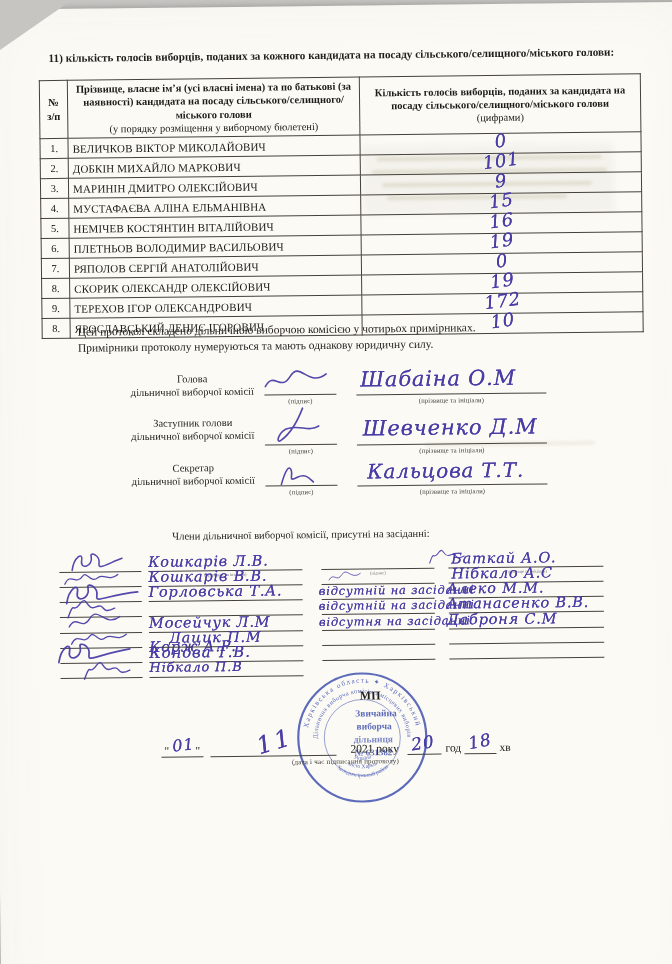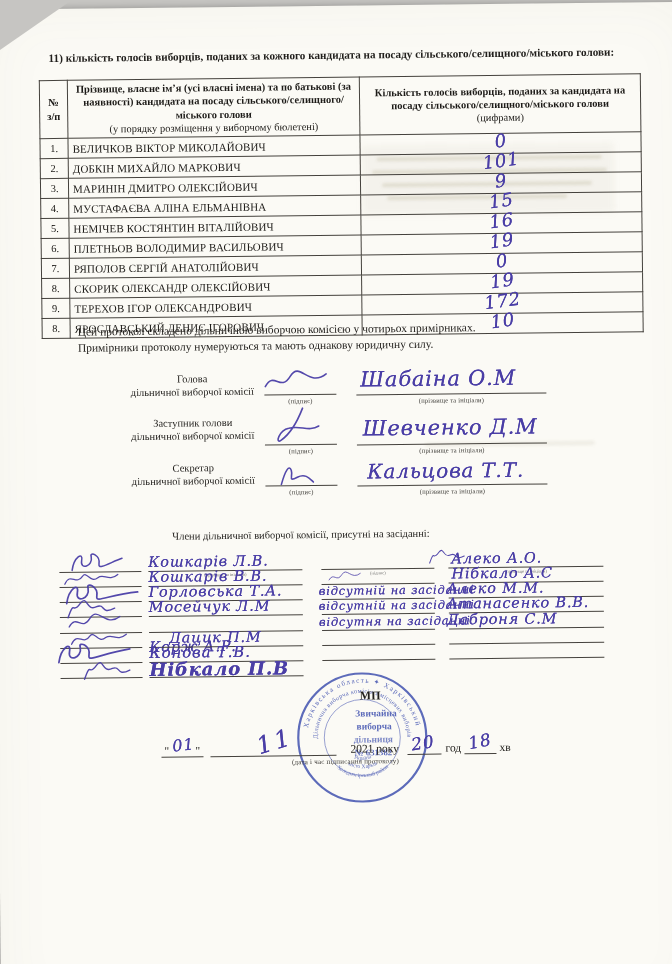--- a/index.html
+++ b/index.html
@@ -195,21 +195,21 @@
   <div class="tinycap" style="left:152px;top:565px;width:154px;">(прізвище та ініціали)</div>
   <div class="tinycap" style="left:325px;top:565px;width:113px;">(підпис)</div>
   <div class="tinycap" style="left:452px;top:565px;width:155px;">(прізвище та ініціали)</div>
   <svg class="sig-svg" style="left:70px;top:540px;" width="75" height="26" viewBox="0 0 78 26">
       <path d="M6,22 C8,8 18,2 16,12 C14,22 28,18 26,8 C24,2 36,6 34,16 C33,22 46,14 58,10"></path>
     </svg>
   <span class="hw abs" style="left:152px;top:547px;font-size:14.5px;">Кошкарів Л.В.</span>
   <svg class="sig-svg" style="left:428px;top:538px;" width="52" height="26" viewBox="0 0 78 26">
       <path d="M8,24 C16,2 12,22 22,8 C30,-2 28,18 40,12 C50,8 44,22 60,14"></path>
     </svg>
-  <span class="hw abs" style="left:455px;top:547px;font-size:14.5px;">Алеко А.О.</span>
+  <span class="hw abs" style="left:455px;top:547px;font-size:14.5px;">Баткай А.О.</span>
 
   <div class="uline" style="left:63px;top:578px;width:82px;"></div>
   <div class="uline" style="left:152px;top:578px;width:154px;"></div>
   <div class="uline" style="left:325px;top:578px;width:113px;"></div>
   <div class="uline" style="left:452px;top:578px;width:155px;"></div>
   <svg class="sig-svg" style="left:66px;top:558px;" width="60" height="24" viewBox="0 0 78 26">
       <path d="M3,20 C10,4 18,22 26,10 C32,2 36,20 46,12 C54,6 60,18 72,8"></path>
     </svg>
   <span class="hw abs" style="left:152px;top:562px;font-size:14.5px;">Кошкарів В.В.</span>
   <svg class="sig-svg" style="left:330px;top:564px;" width="40" height="15" viewBox="0 0 78 26">
@@ -228,21 +228,21 @@
   <span class="hw abs" style="left:322px;top:580px;font-size:11.5px;">відсутній на засіданні</span>
   <span class="hw abs" style="left:450px;top:577px;font-size:14.5px;">Алеко М.М.</span>
 
   <div class="uline" style="left:63px;top:608px;width:82px;"></div>
   <div class="uline" style="left:152px;top:608px;width:154px;"></div>
   <div class="uline" style="left:325px;top:608px;width:113px;"></div>
   <div class="uline" style="left:452px;top:608px;width:155px;"></div>
   <svg class="sig-svg" style="left:64px;top:586px;" width="70" height="26" viewBox="0 0 78 26">
       <path d="M8,24 C16,2 12,22 22,8 C30,-2 28,18 40,12 C50,8 44,22 60,14"></path>
     </svg>
-  <span class="hw abs" style="left:152px;top:592px;font-size:14.5px;">Мосейчук Л.М</span>
+  <span class="hw abs" style="left:152px;top:608px;font-size:14.5px;">Мосейчук Л.М</span>
   <span class="hw abs" style="left:322px;top:595px;font-size:11.5px;">відсутній на засіданні</span>
   <span class="hw abs" style="left:450px;top:592px;font-size:14.5px;">Атанасенко В.В.</span>
 
   <div class="uline" style="left:63px;top:624px;width:82px;"></div>
   <div class="uline" style="left:152px;top:624px;width:154px;"></div>
   <div class="uline" style="left:325px;top:624px;width:113px;"></div>
   <div class="uline" style="left:452px;top:624px;width:155px;"></div>
   <svg class="sig-svg" style="left:68px;top:602px;" width="65" height="24" viewBox="0 0 78 26">
       <path d="M5,18 C14,2 20,24 30,8 S48,20 66,6"></path>
     </svg>
@@ -266,21 +266,21 @@
   <svg class="sig-svg" style="left:52px;top:630px;" width="90" height="28" viewBox="0 0 78 26">
       <path d="M6,22 C8,8 18,2 16,12 C14,22 28,18 26,8 C24,2 36,6 34,16 C33,22 46,14 72,10"></path>
     </svg>
   <span class="hw abs" style="left:152px;top:638px;font-size:15px;">Конова Т.В.</span>
 
   <div class="uline" style="left:63px;top:669px;width:82px;"></div>
   <div class="uline" style="left:152px;top:669px;width:154px;"></div>
   <svg class="sig-svg" style="left:80px;top:648px;" width="68" height="26" viewBox="0 0 78 26">
       <path d="M8,24 C16,2 12,22 22,8 C30,-2 28,18 40,12 C50,8 44,22 60,14"></path>
     </svg>
-  <span class="hw abs" style="left:152px;top:653px;font-size:18px;font-weight:bold;">Нібкало П.В</span>
+  <span class="hw abs" style="left:152px;top:653px;font-size:13px;">Нібкало П.В</span>
 
   <svg class="stampwrap" viewBox="0 0 136 136">
     <defs>
       <path id="ringOuter" d="M20,95 A55,55 0 1 1 116,95"></path>
       <path id="ringInner" d="M31,94 A45,45 0 1 1 105,94"></path>
       <path id="botA" d="M32,85 A40,40 0 0 0 104,85"></path>
       <path id="botB" d="M43,86 A31,31 0 0 0 93,86"></path>
       <path id="botC" d="M50,81 A22,22 0 0 0 86,81"></path>
     </defs>
     <circle cx="68" cy="68" r="64" fill="none" stroke="#4253b0" stroke-width="2.2"></circle>

